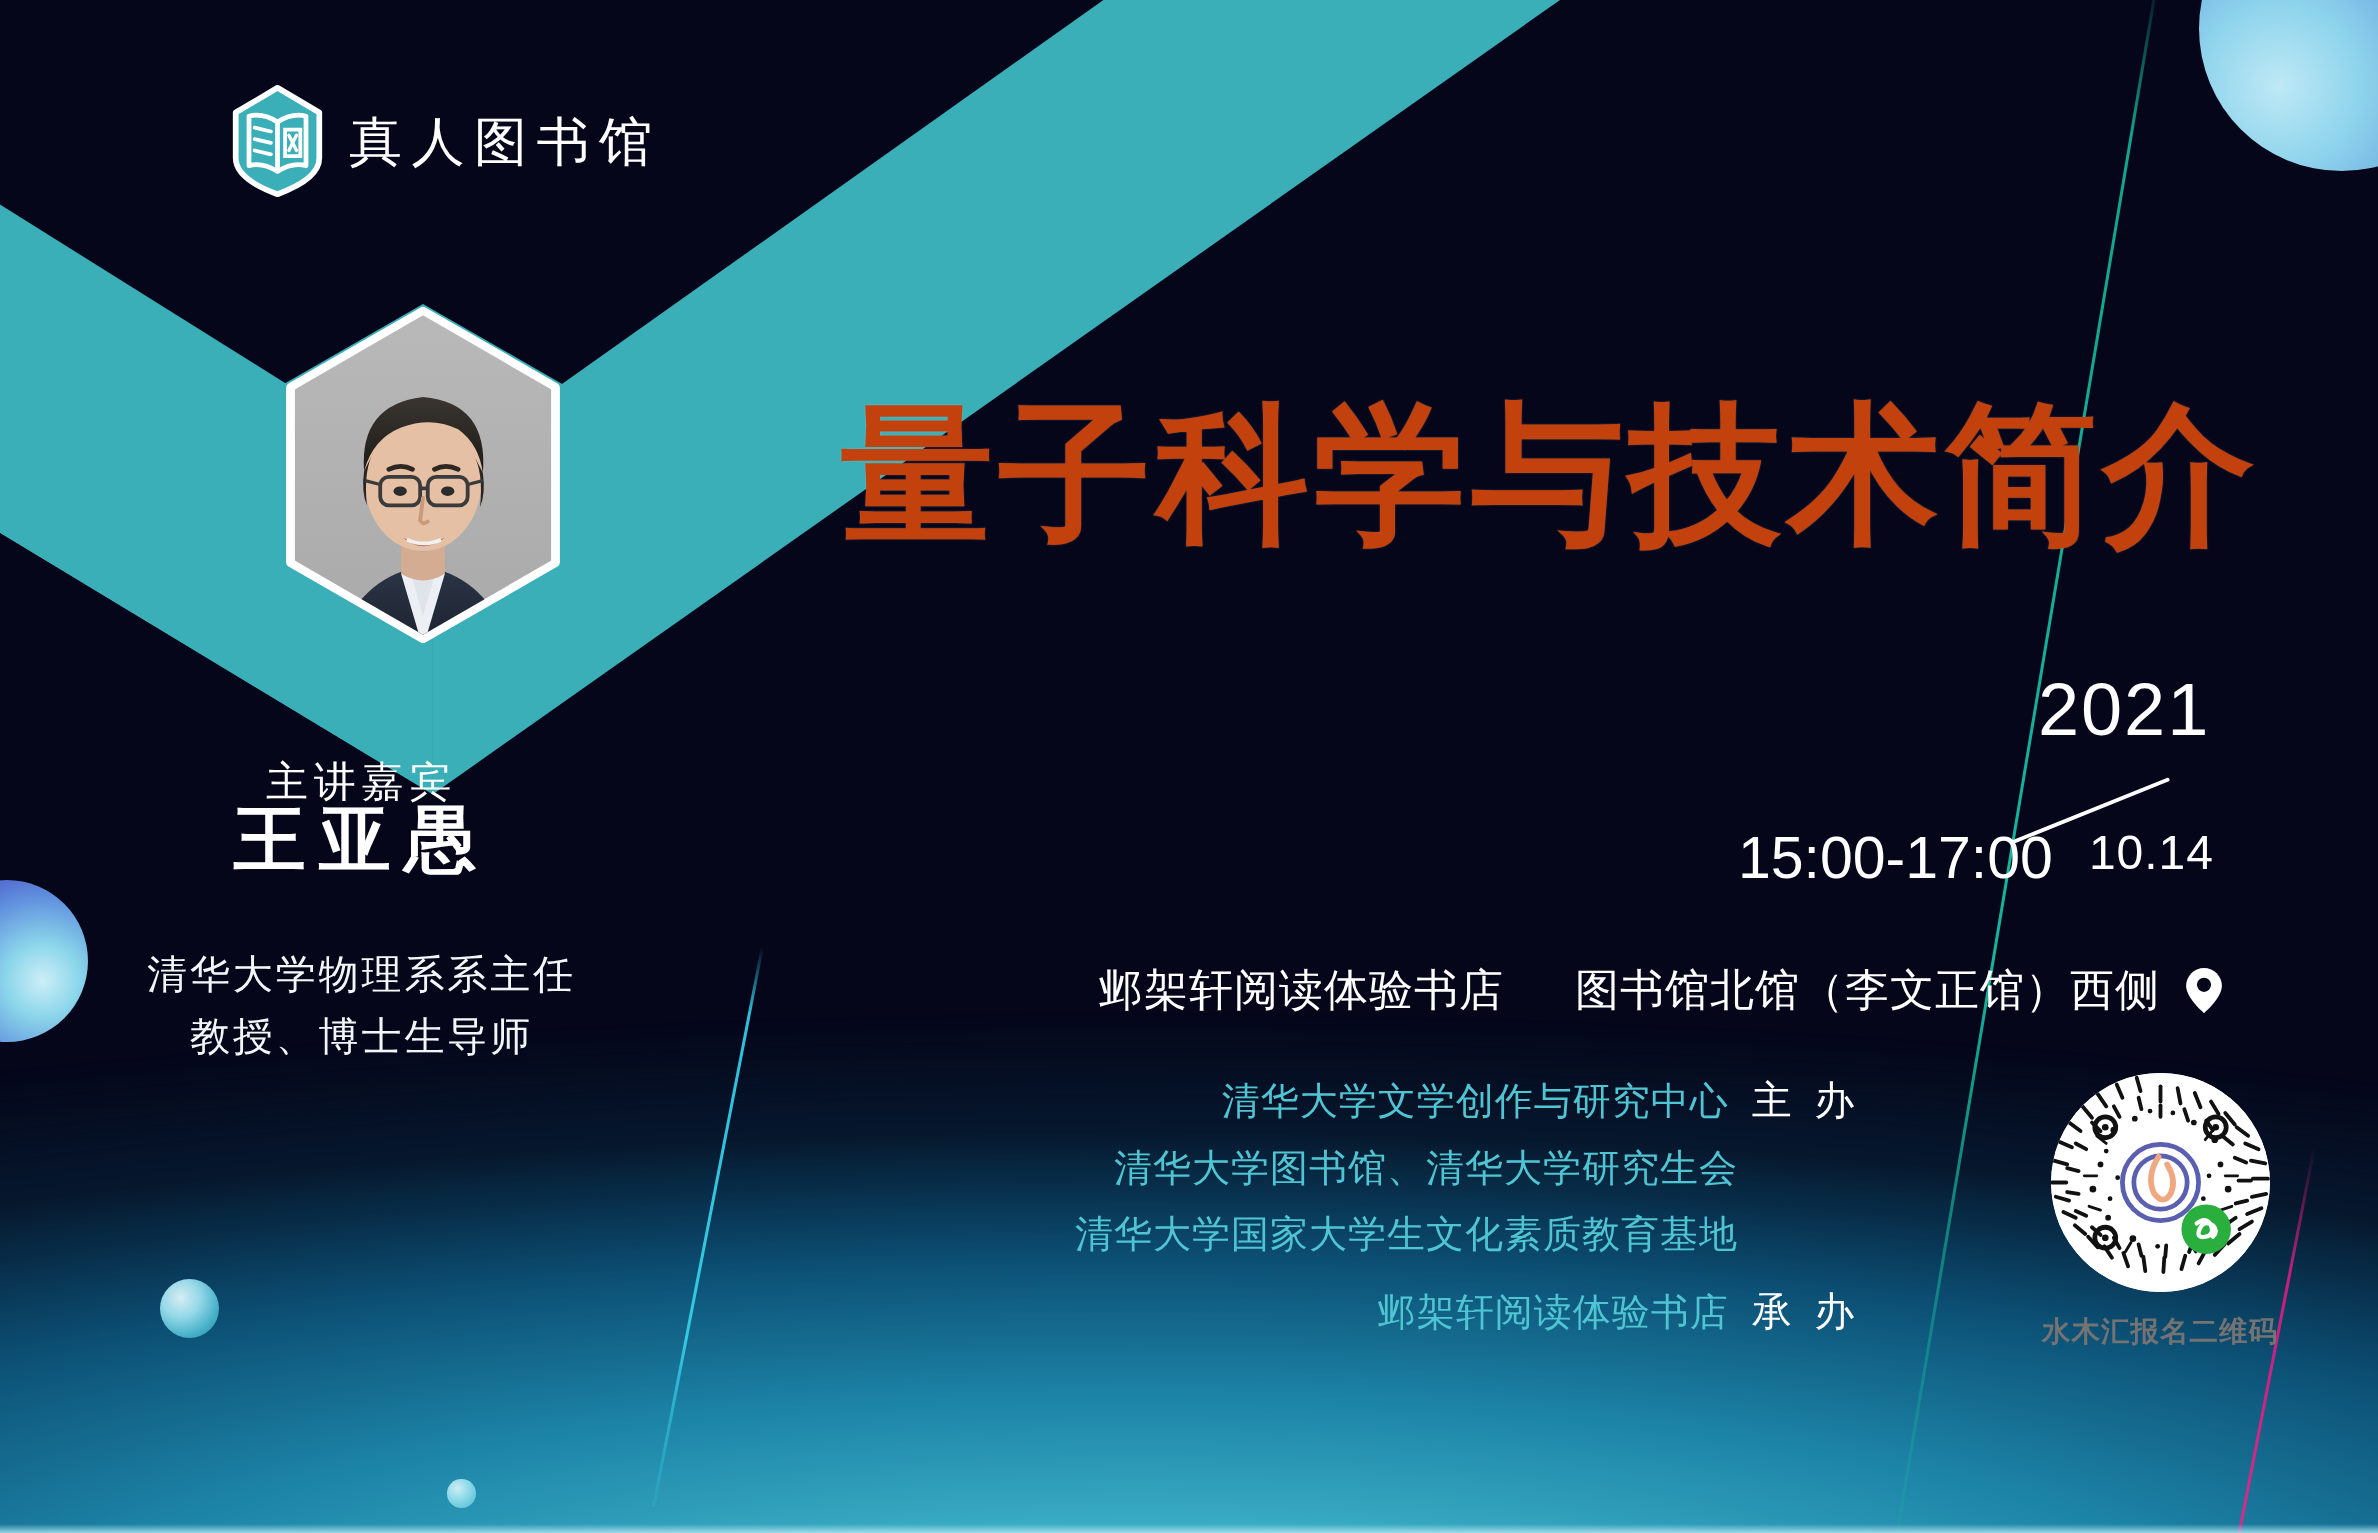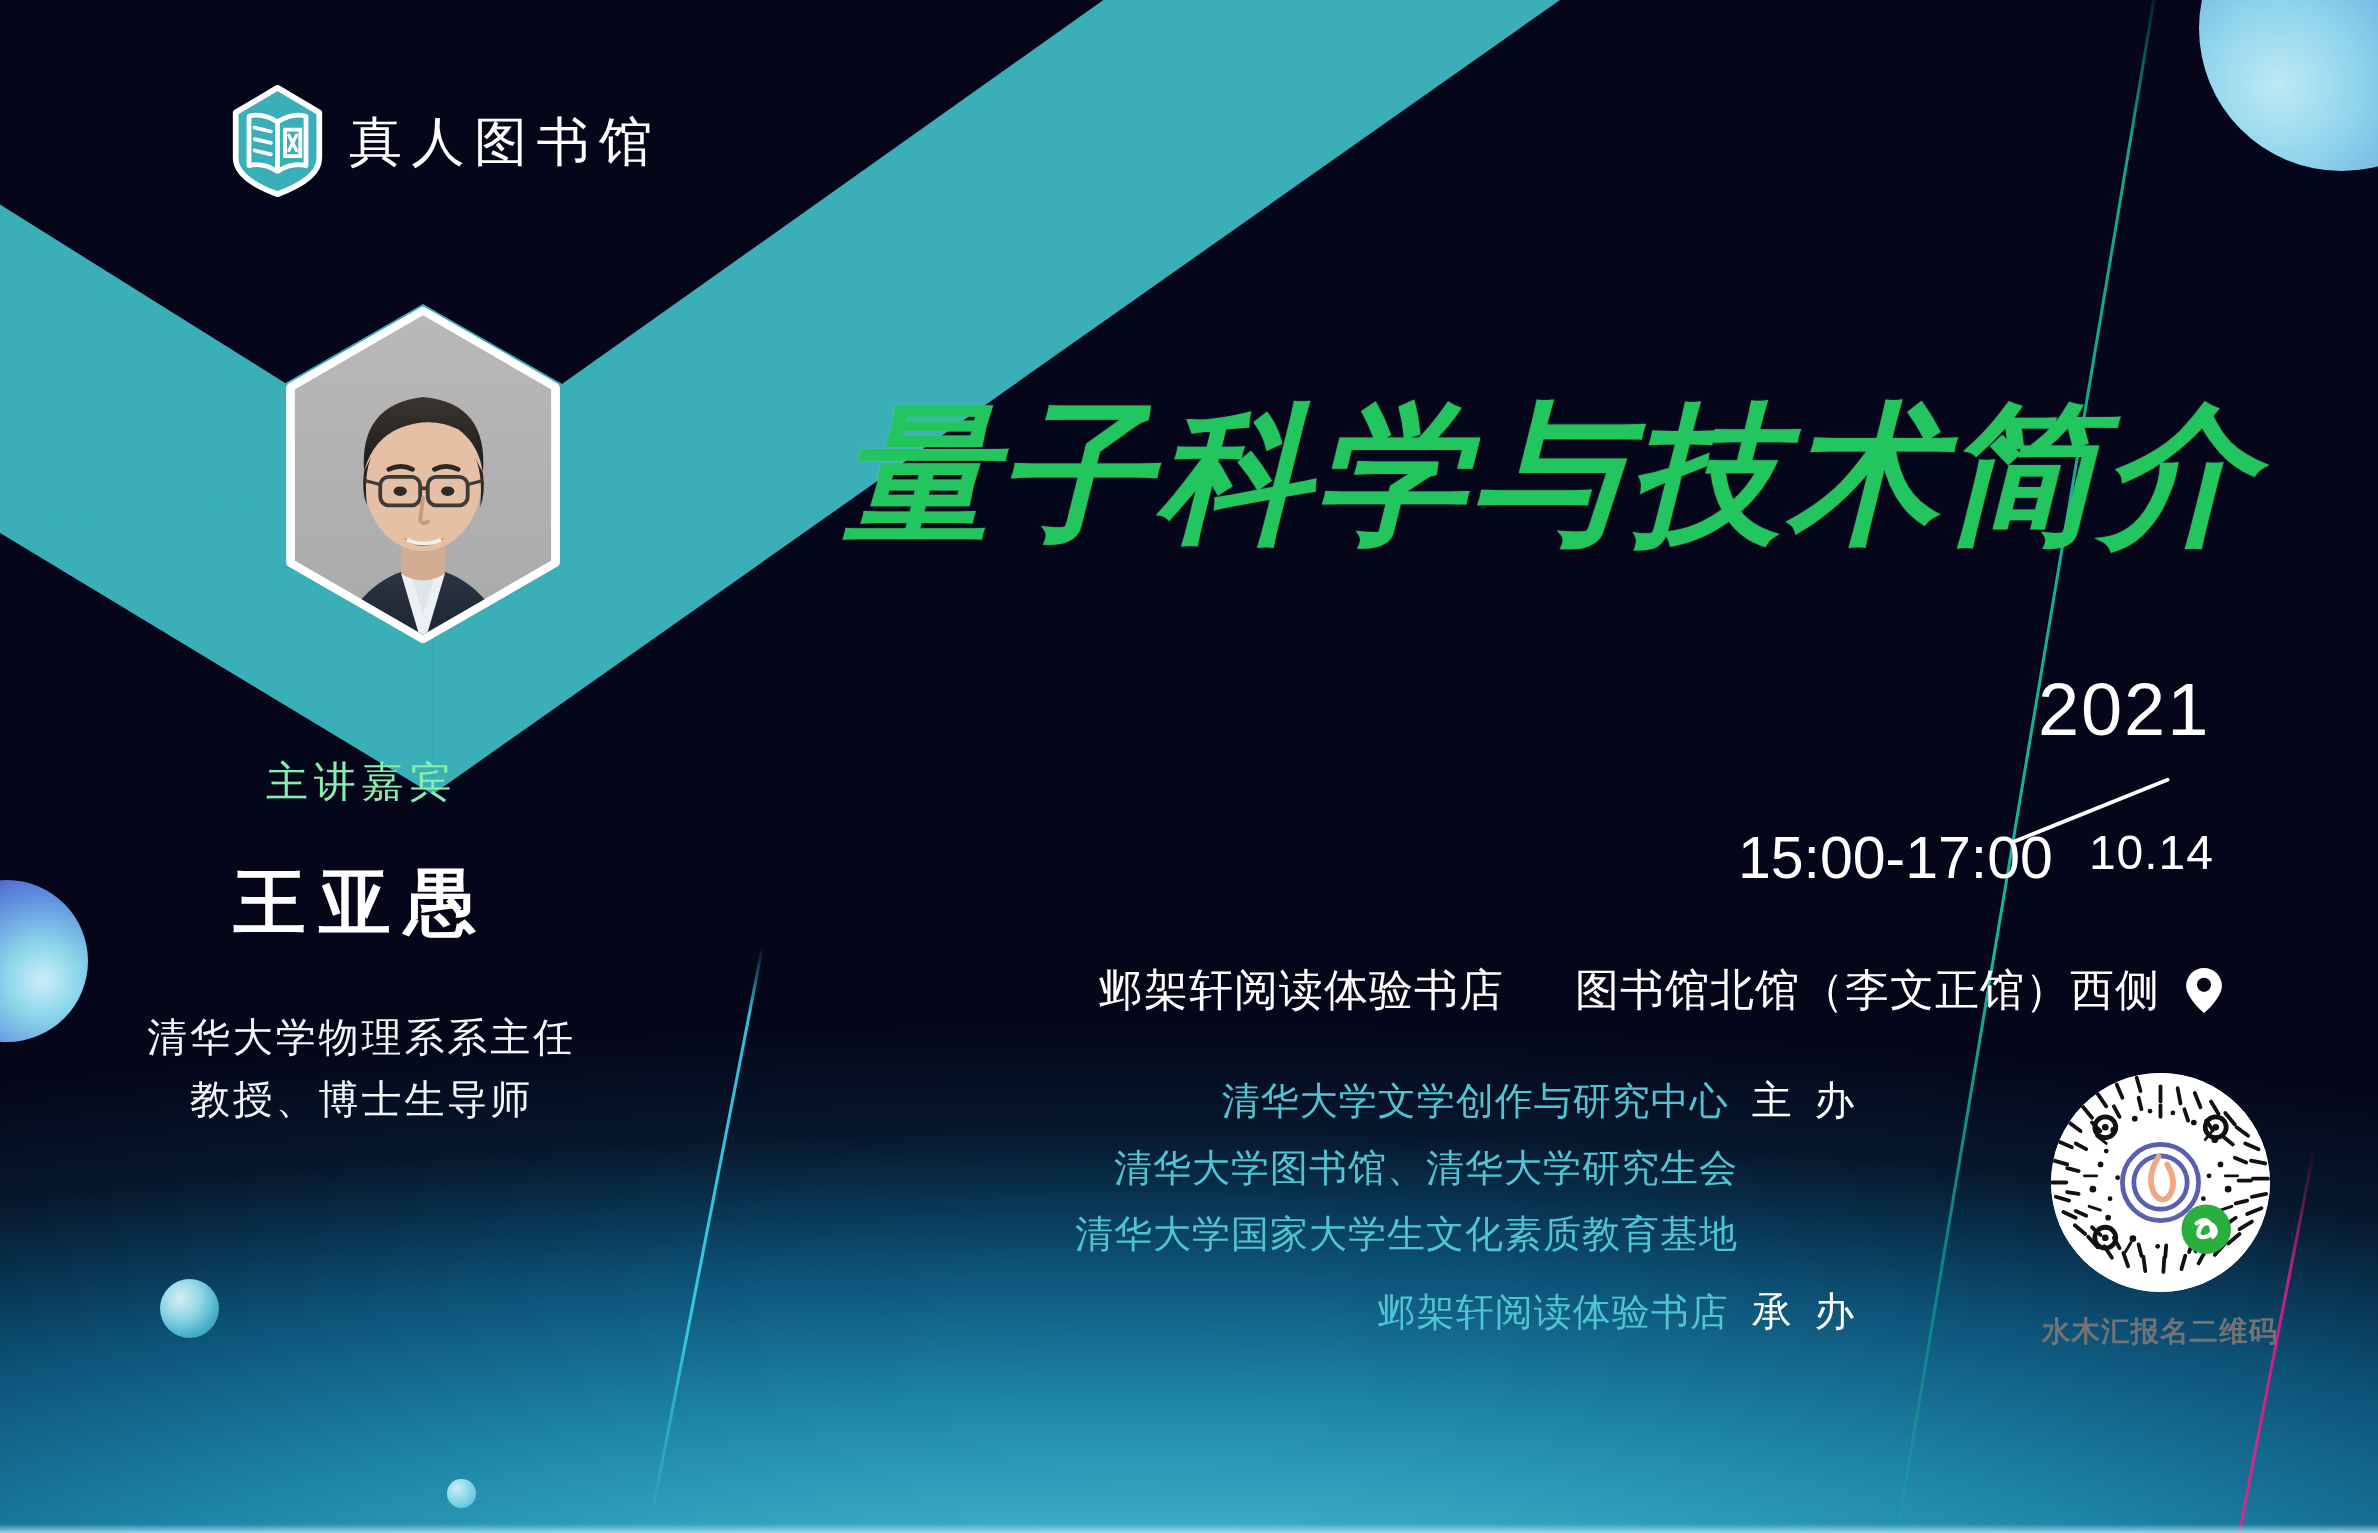--- a/index.html
+++ b/index.html
@@ -146,40 +146,38 @@
 
   
   .main-title{
     position:absolute;
     left:841px; top:392px;
     z-index:21;
     font-size:152px;
     font-weight:700;
     letter-spacing:5.7px;
     line-height:1.08;
-    color:#22c55e;
+    color:#c2410c;
     white-space:nowrap;
     text-shadow:0 0 1.9px rgba(255,255,255,.25);
-    font-style:italic;
   }
 
   
   .speaker{
     position:absolute;
     left:0; top:761px;
     width:723px;
     z-index:21;
     text-align:center;
   }
   .speaker-role{
     font-size:42px;
     letter-spacing:5.7px;
-    color:#86efac;
-    line-height:1;
-    margin-bottom:63px;
+    color:#ffffff;
+    line-height:1;
   }
   .speaker-name{
     font-size:72px;
     font-weight:700;
     letter-spacing:13.3px;
     color:#fff;
     line-height:1;
     margin-bottom:68px;
   }
   .speaker-title{

